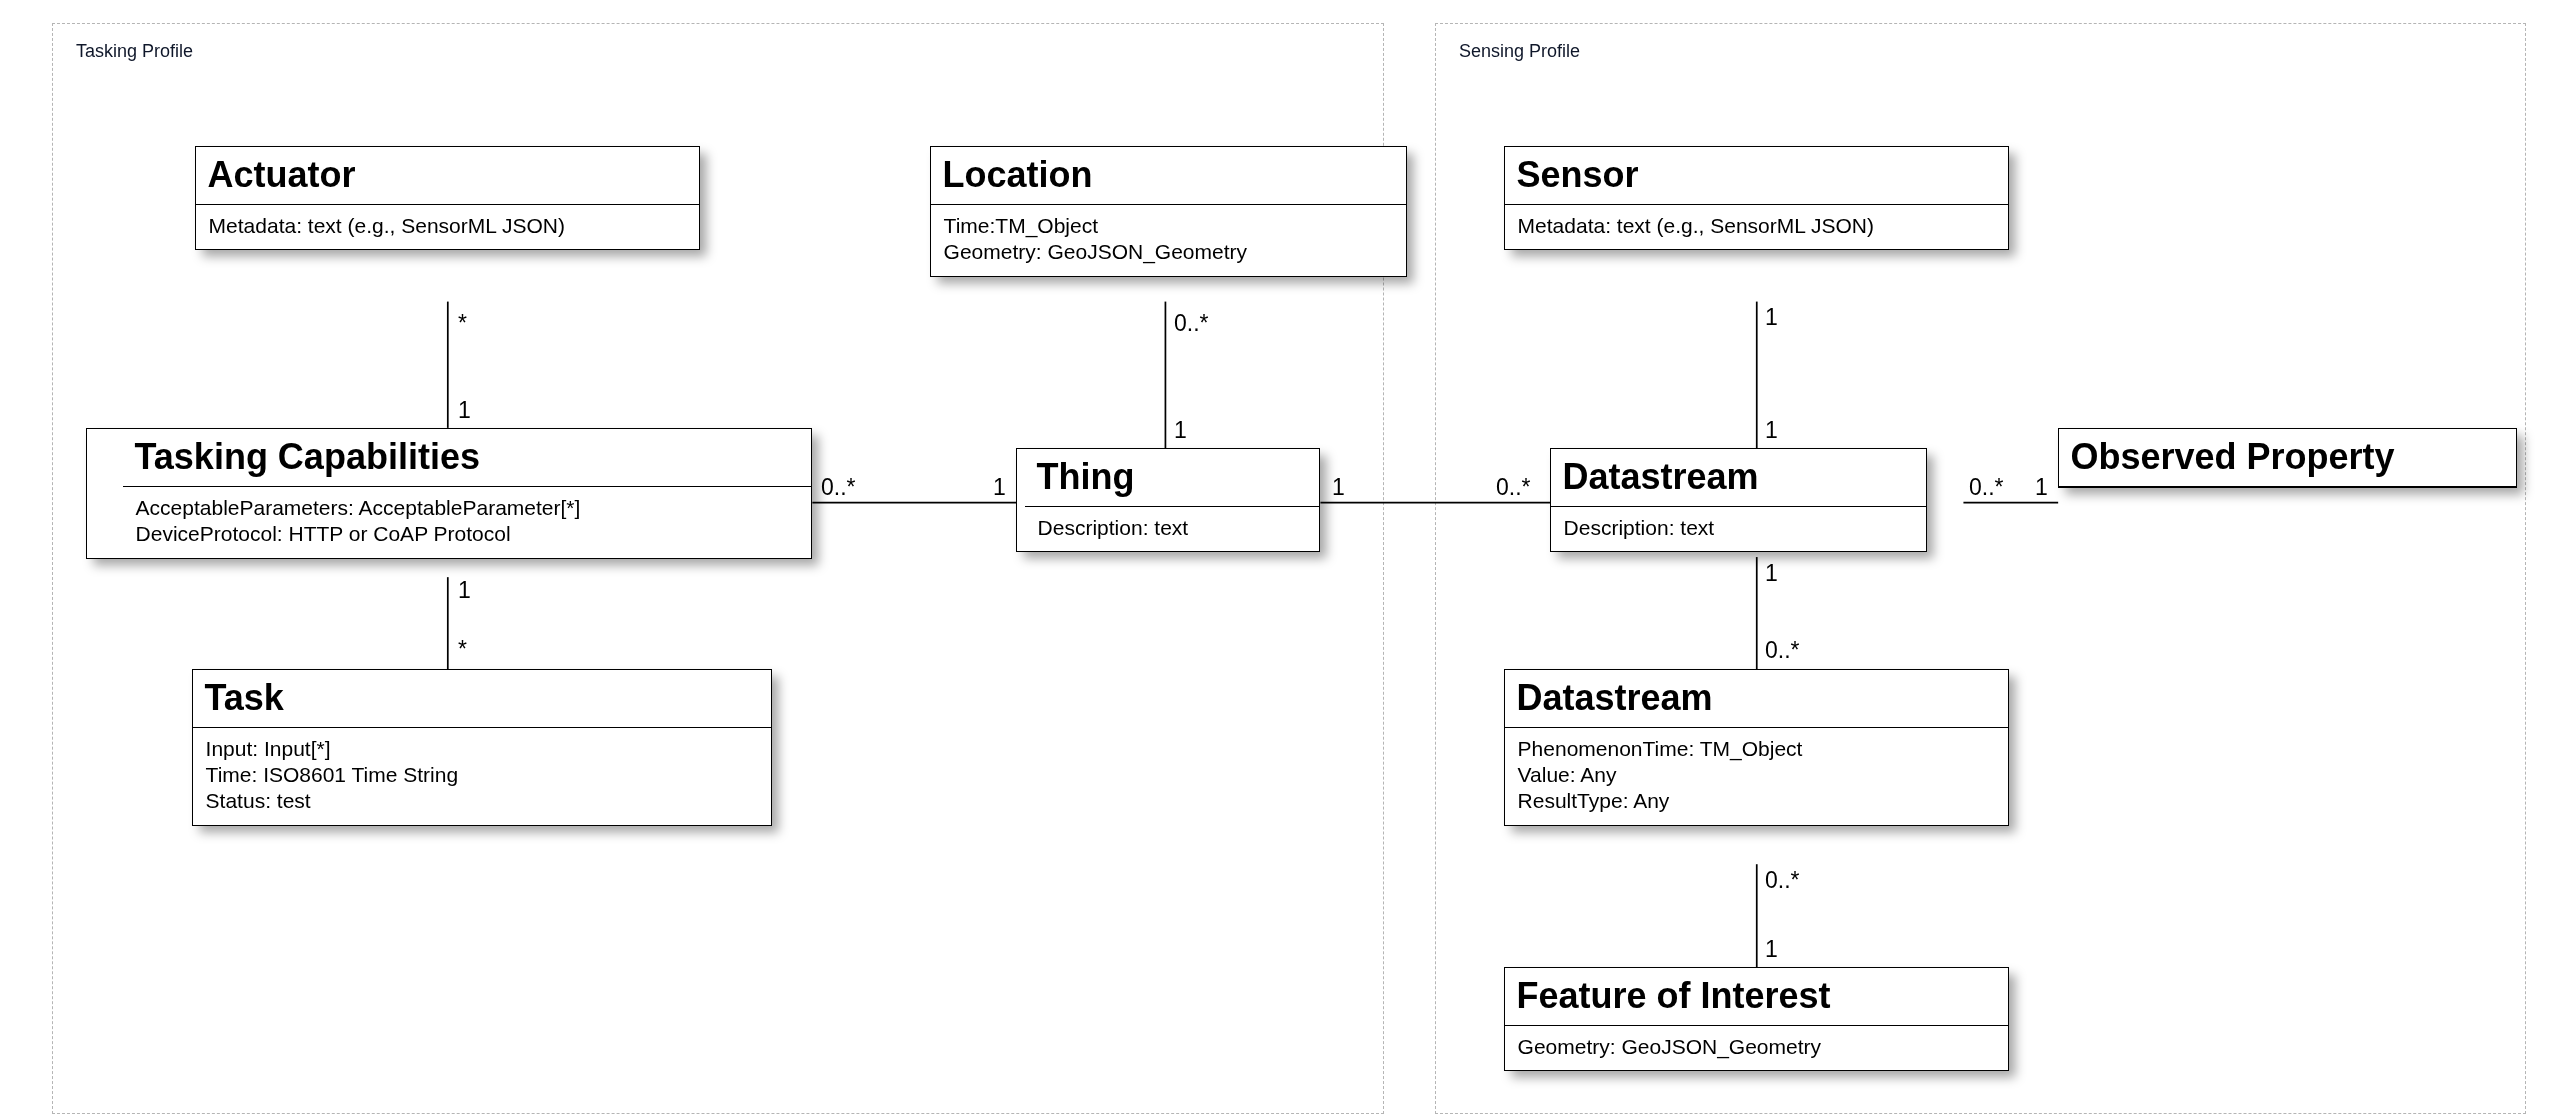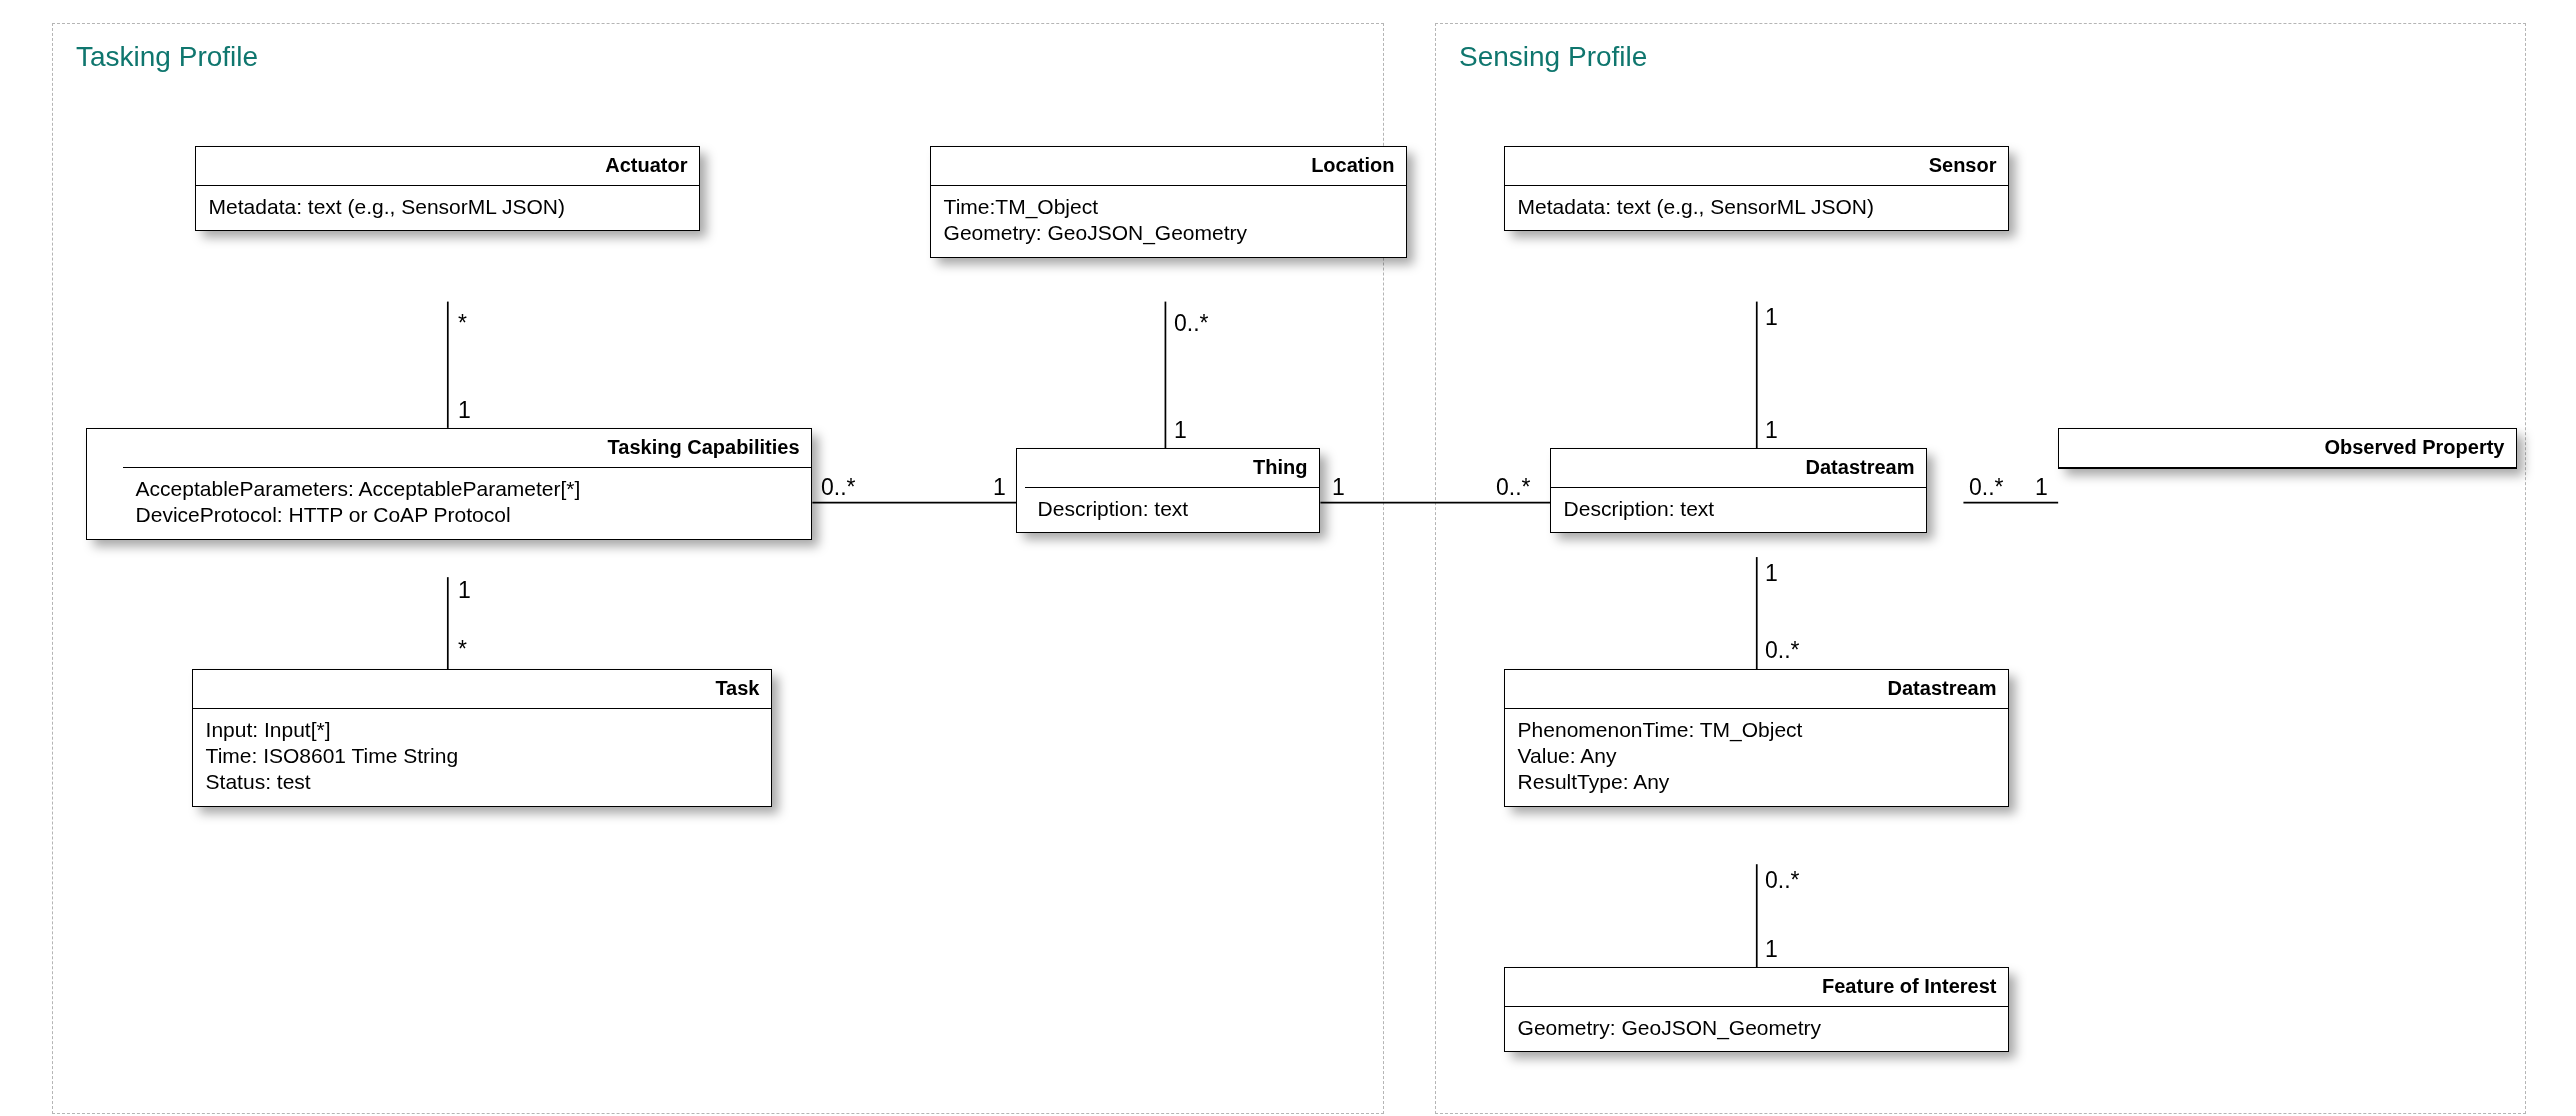--- a/index.html
+++ b/index.html
@@ -16,35 +16,35 @@
   }
   .profile-box {
     position: absolute;
     border: 1.7px dashed #b5b5b5;
     box-sizing: border-box;
   }
   .profile-label {
     position: absolute;
     top: 17px;
     left: 23px;
-    font-size: 28px;
-    color: #0f766e;
+    font-size: 18px;
+    color: #0f172a;
     font-weight: 400;
   }
   .class-box {
     position: absolute;
     background: #ffffff;
     border: 1.7px solid #000;
     box-sizing: border-box;
     box-shadow: 6.9px 6.9px 10.3px rgba(0,0,0,0.35);
   }
   .class-title {
-    font-size: 20px;
+    font-size: 36px;
     font-weight: 700;
-    text-align: right;
+    text-align: left;
     padding: 6.9px 11.5px 8px 11.5px;
     border-bottom: 1.7px solid #000;
     white-space: nowrap;
   }
   .class-attrs {
     font-size: 21px;
     font-weight: 400;
     padding: 8px 12.6px 10.3px 12.6px;
     line-height: 1.25;
     text-align: left;

